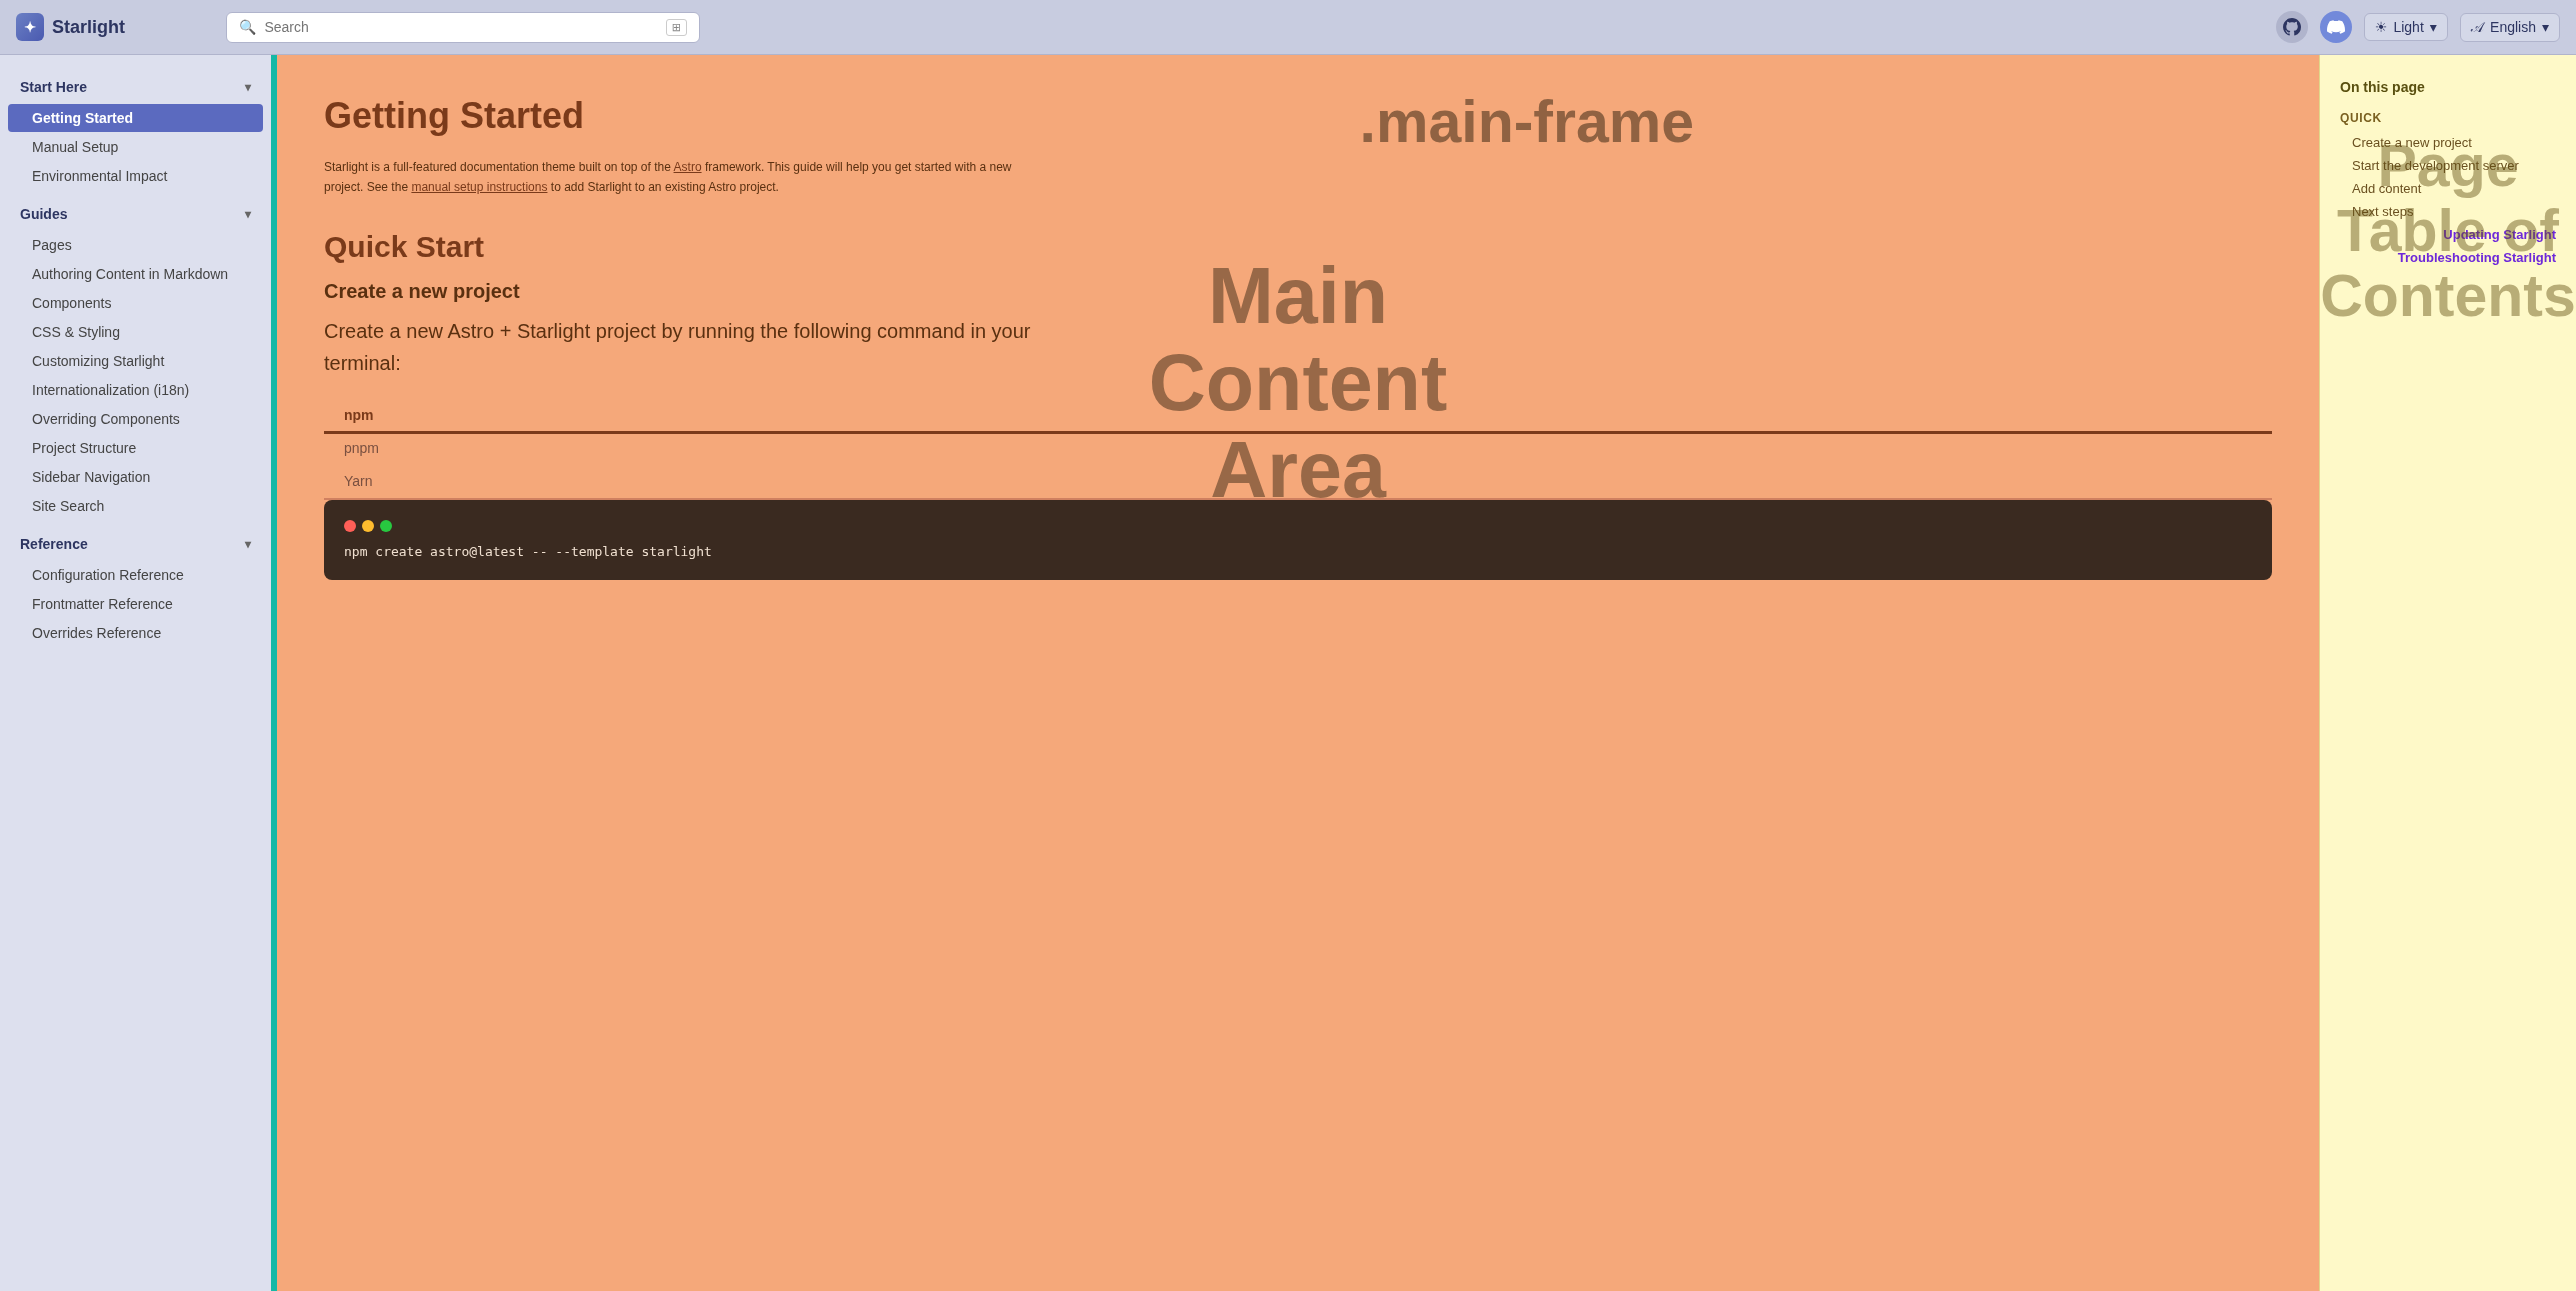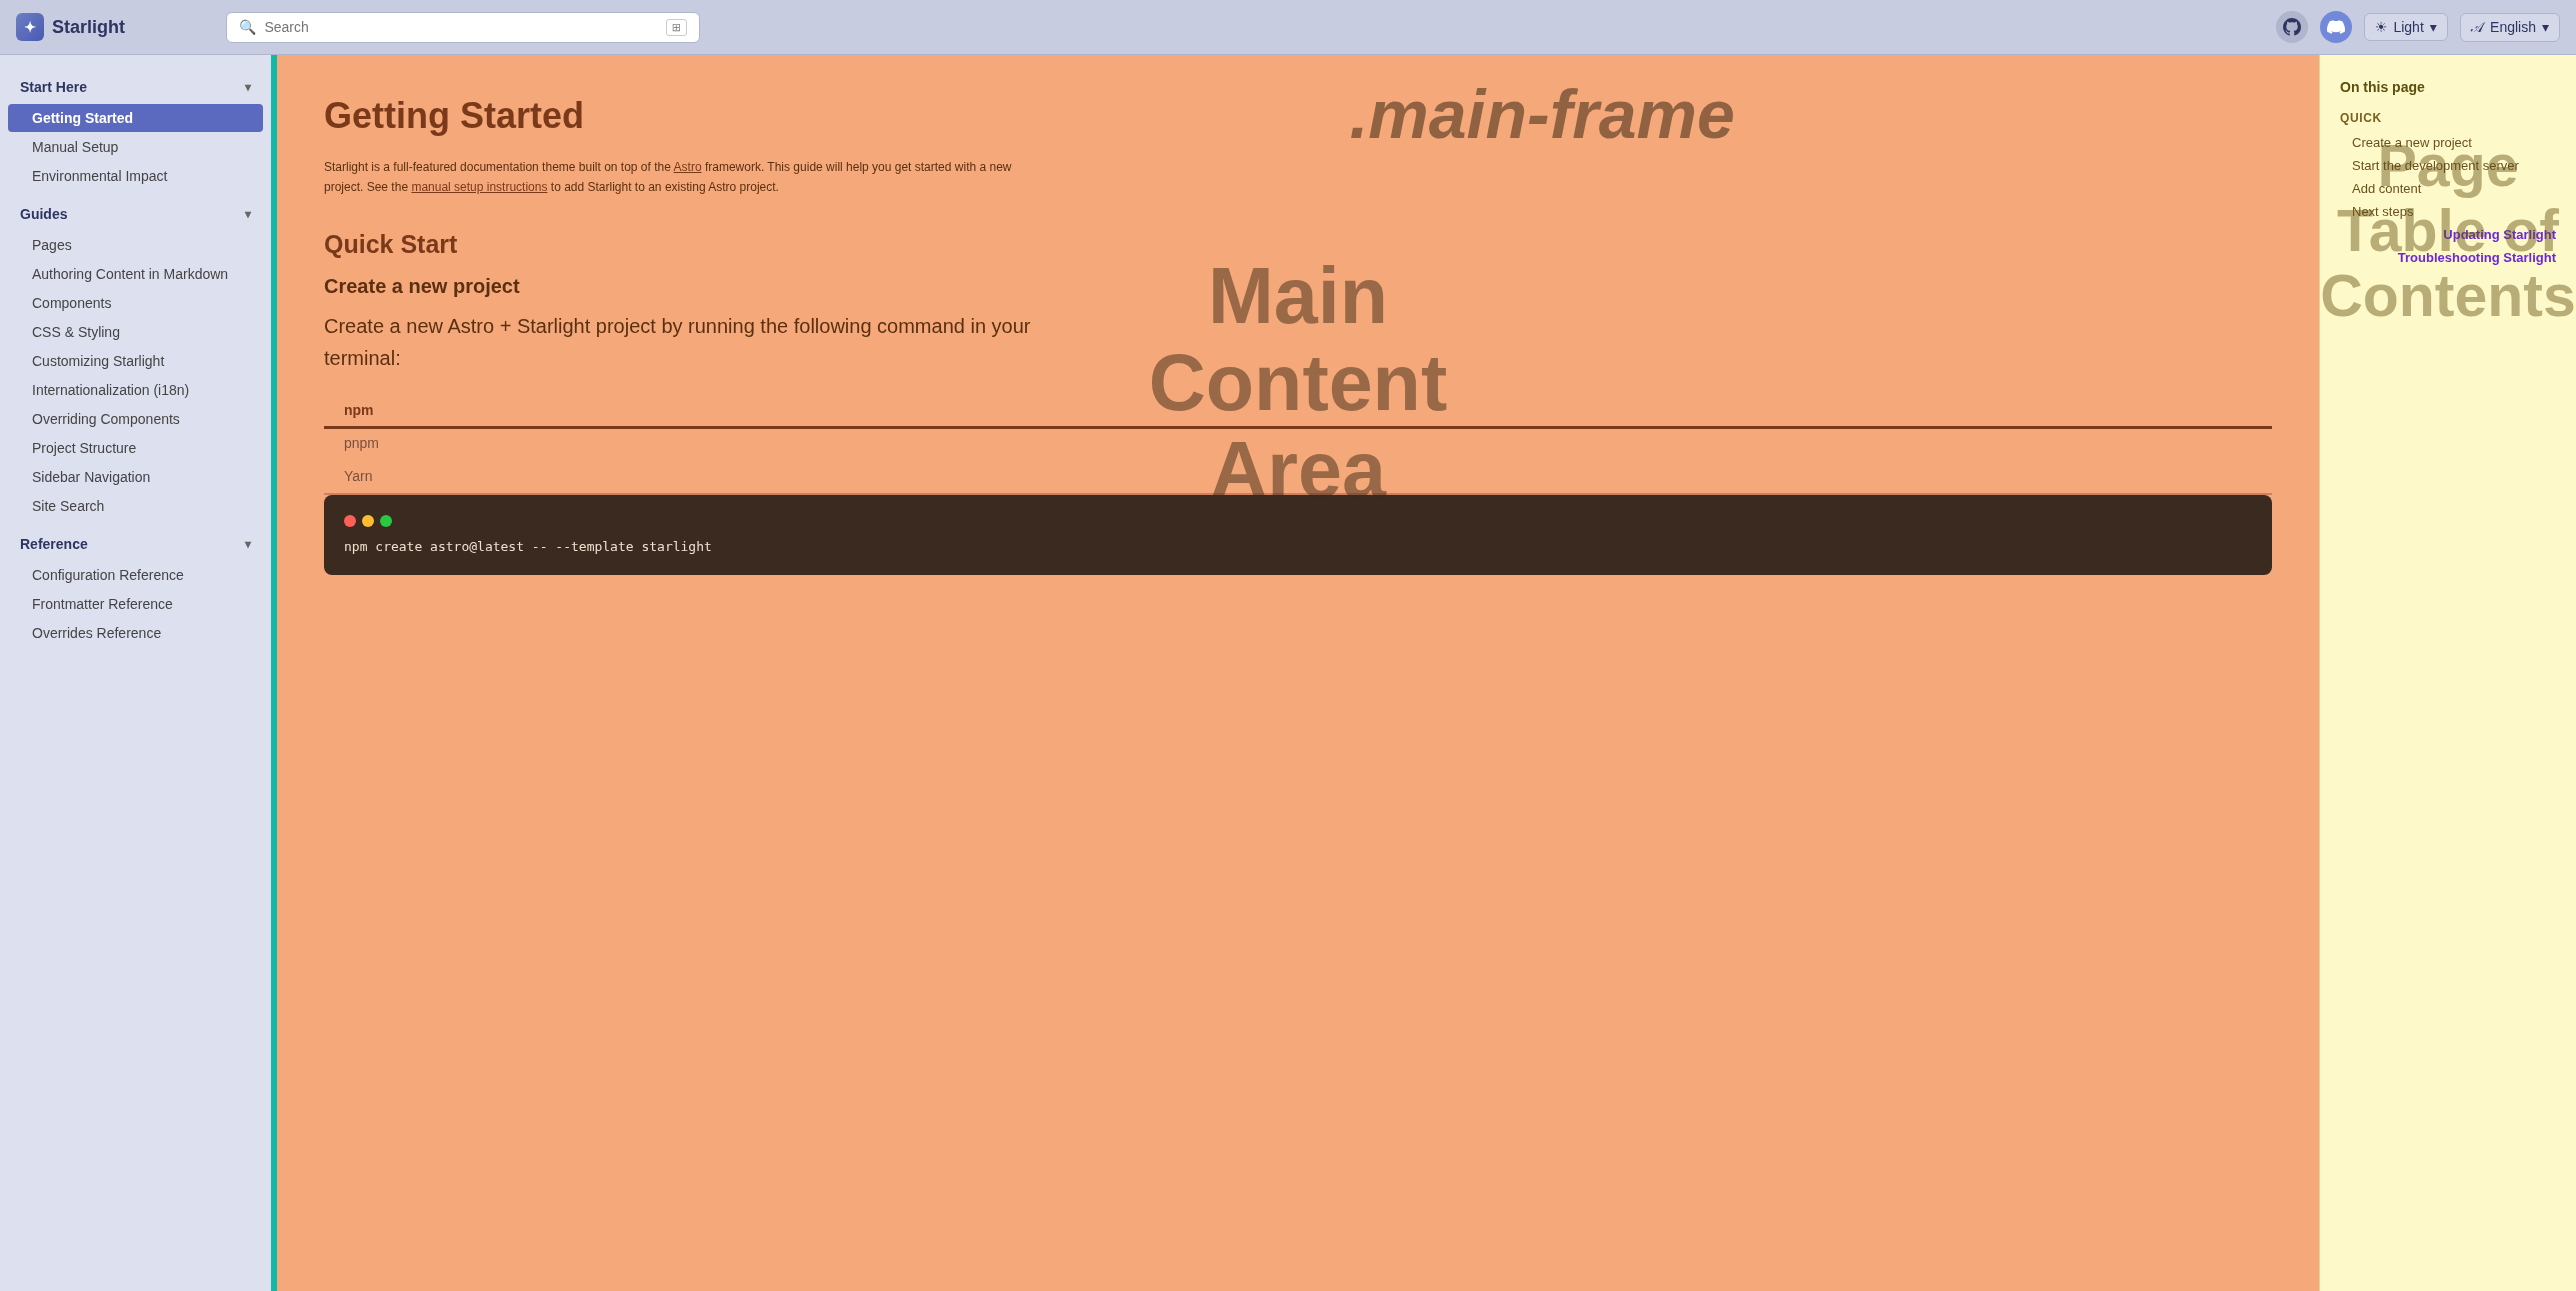--- a/index.html
+++ b/index.html
@@ -168,30 +168,29 @@
     .main-frame {
       flex: 1;
       display: flex;
       overflow: hidden;
       background: #f5a87a;
       position: relative;
     }
 
     .main-frame-label {
       position: absolute;
-      top: 20px;
+      top: 33px;
       left: 50%;
       transform: translateX(-20%);
-      font-size: 68px;
+      font-size: 59px;
       font-weight: 900;
       color: rgba(60, 40, 20, 0.55);
       pointer-events: none;
       z-index: 5;
       white-space: nowrap;
-      font-style: italic;
     }
 
     .main-content {
       flex: 1;
       overflow-y: auto;
       padding: 40px 47px;
       background: #f5a87a;
       position: relative;
     }
 
@@ -223,21 +222,21 @@
       margin-bottom: 32px;
       max-width: 711px;
     }
 
     .intro-text a {
       color: #7a3a1a;
       text-decoration: underline;
     }
 
     .section-title {
-      font-size: 25px;
+      font-size: 30px;
       font-weight: 700;
       color: #7a3a1a;
       margin-bottom: 16px;
     }
 
     .subsection-title {
       font-size: 20px;
       font-weight: 700;
       color: #5a3010;
       margin-bottom: 12px;

